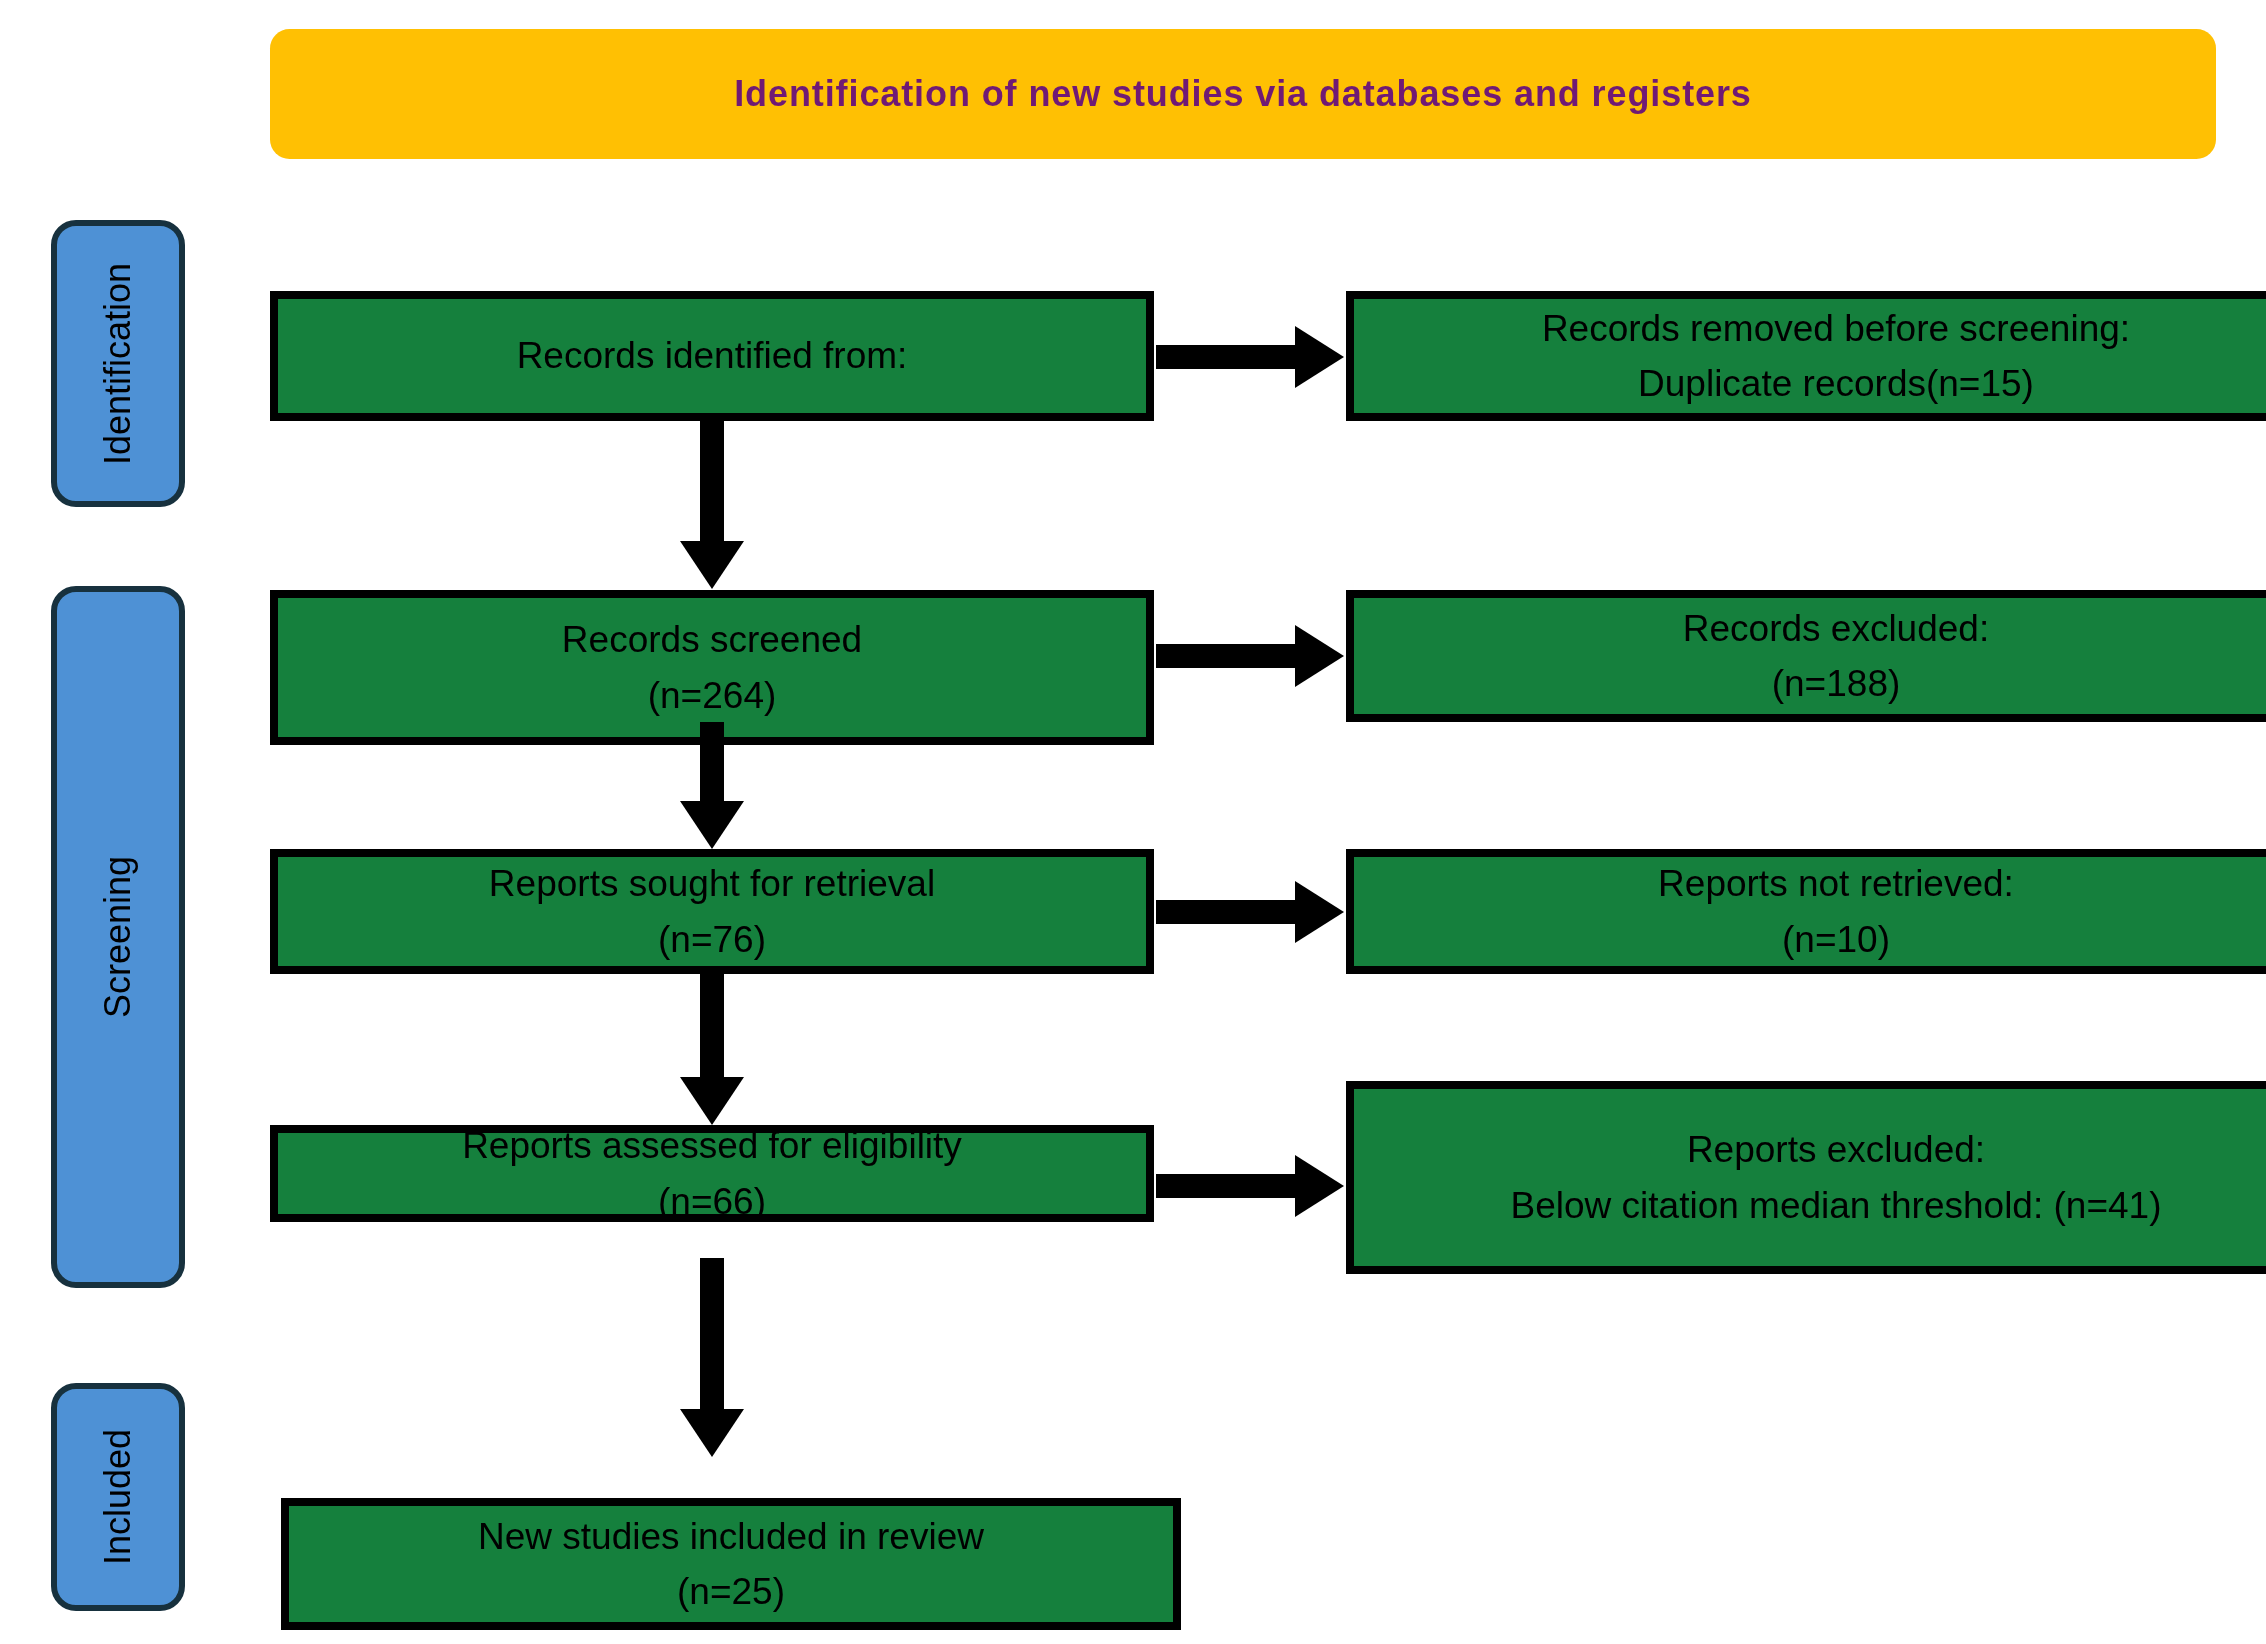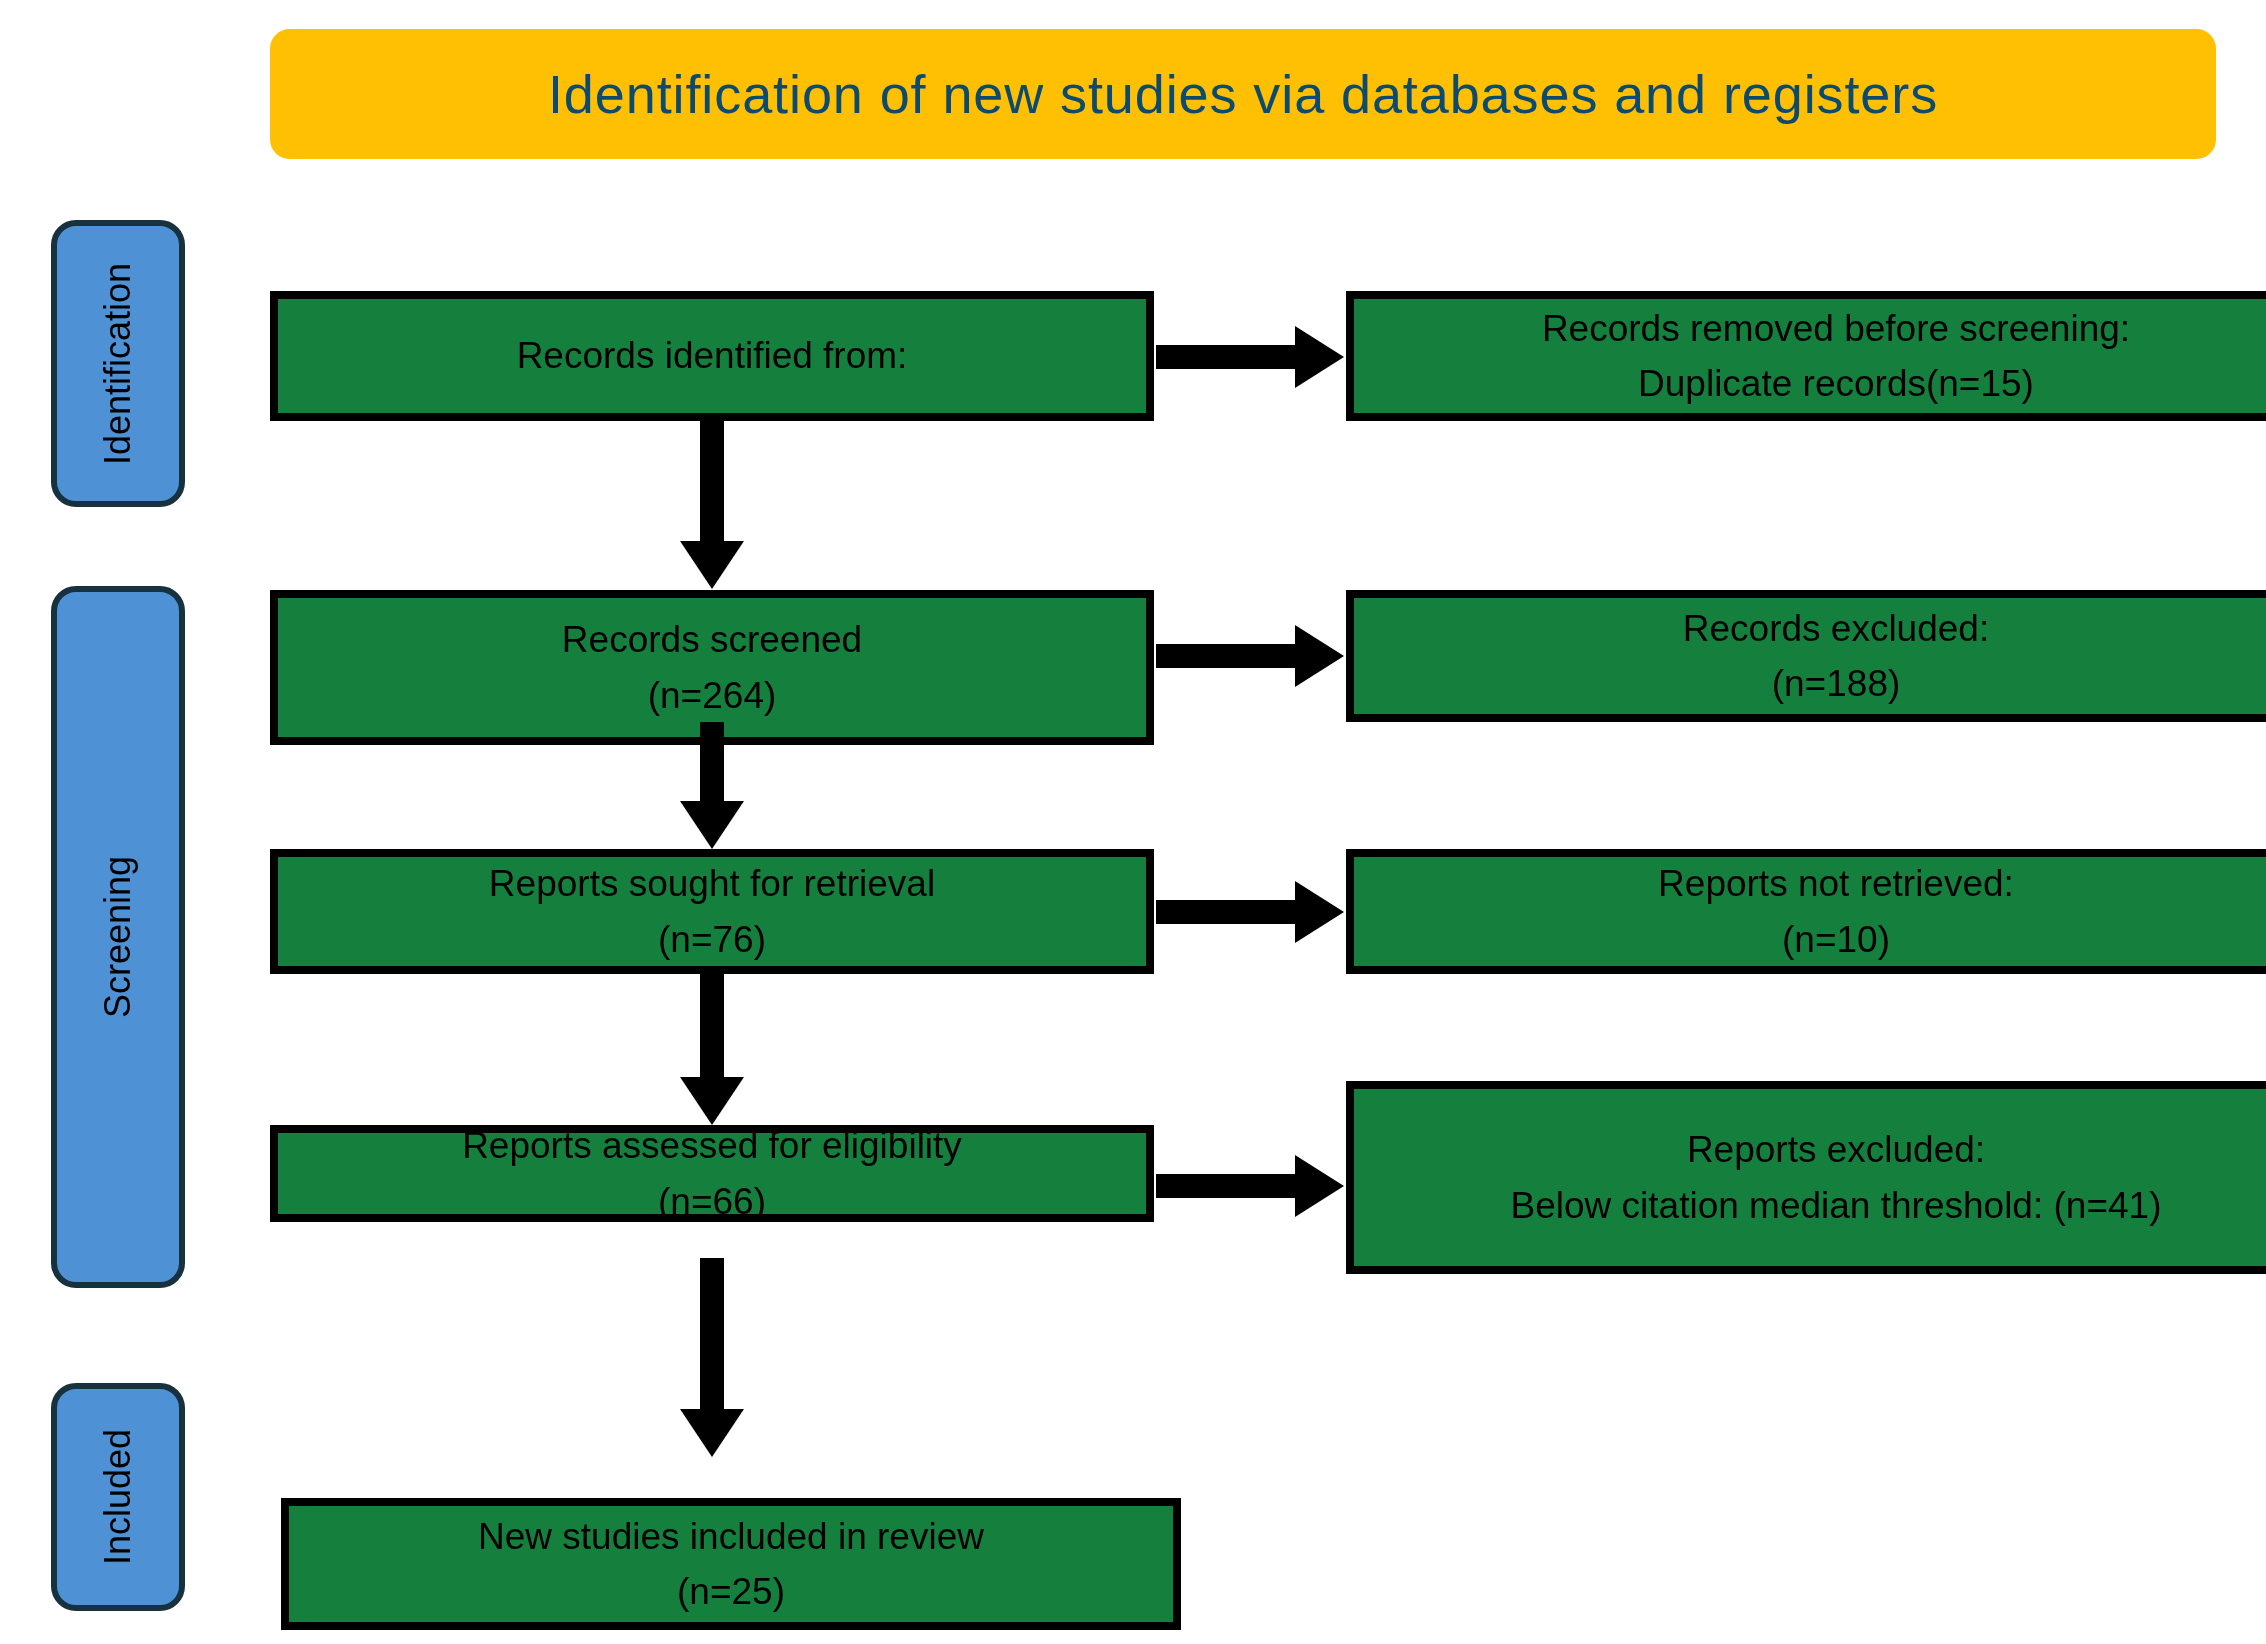--- a/index.html
+++ b/index.html
@@ -9,21 +9,21 @@
   }
   .canvas{position:absolute;inset:0;}
 
   
   .banner{
     position:absolute;left:270px;top:28.5px;width:1946px;height:130px;
     background:#FFC003;border-radius:19.6px;
     display:flex;align-items:center;justify-content:center;
   }
   .banner span{
-    font-size:54px;font-weight:400;color:#0c4a6e;letter-spacing:0.9px;
+    font-size:36px;font-weight:700;color:#701a75;letter-spacing:0.9px;
   }
 
   
   .stage{
     position:absolute;left:51px;width:134px;
     background:#4E91D5;border:6.2px solid #17313E;border-radius:25px;
     box-sizing:border-box;
     display:flex;align-items:center;justify-content:center;
   }
   .stage-identification{top:220px;height:287px;}

